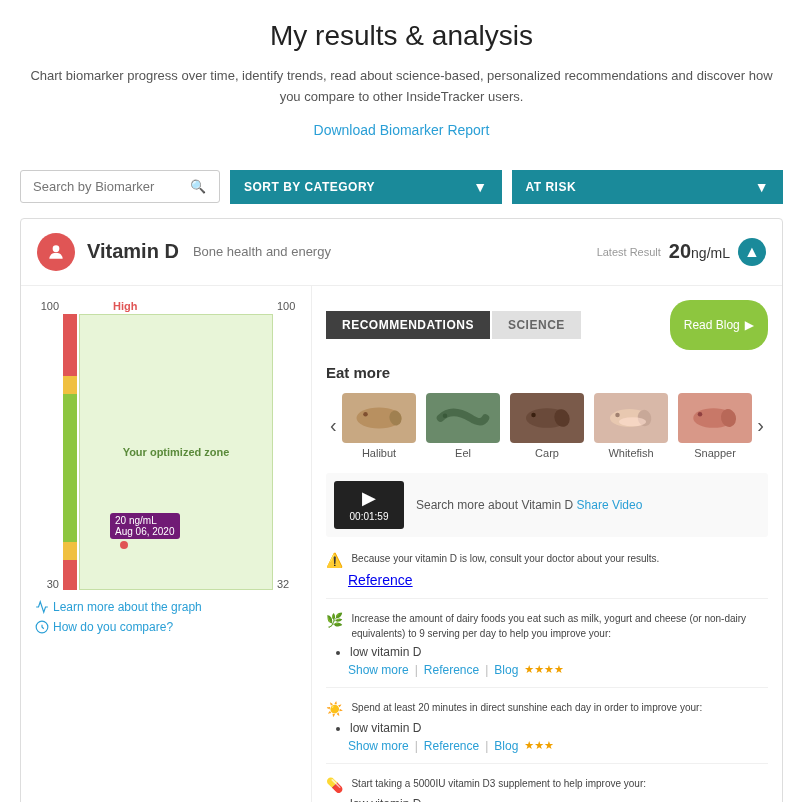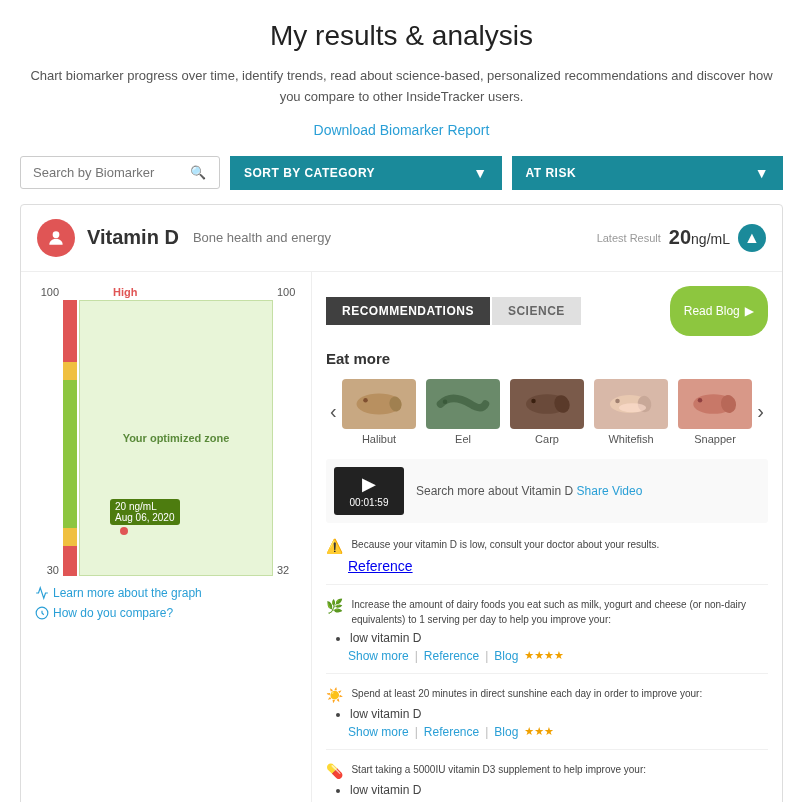--- a/index.html
+++ b/index.html
@@ -2,21 +2,21 @@
 <html><head>
   <meta charset="utf-8">
   <style>
     * { box-sizing: border-box; margin: 0; padding: 0; }
     body { font-family: Arial, sans-serif; background: #f5f5f5; color: #333; font-size: 14px; }
 
     .page-container { max-width: 803px; margin: 0 auto; background: #fff; padding: 20px; }
 
     .page-title { text-align: center; font-size: 28px; font-weight: 300; color: #222; margin-bottom: 14px; }
     .page-subtitle { text-align: center; color: #555; font-size: 13px; line-height: 1.6; margin-bottom: 14px; }
-    .download-link { text-align: center; margin-bottom: 18px; }
+    .download-link { text-align: center; margin-bottom: 32px; }
     .download-link a { color: #2a9fd6; text-decoration: none; font-size: 14px; }
 
     .controls-bar { display: flex; gap: 10px; margin-bottom: 14px; align-items: center; }
     .search-box { border: 1px solid #ccc; border-radius: 3px; padding: 8px 12px; flex: 0 0 200px; font-size: 13px; color: #999; display: flex; align-items: center; gap: 6px; }
     .search-box input { border: none; outline: none; font-size: 13px; color: #999; width: 100%; }
 
     .dropdown-btn { background: #1a8a9a; color: #fff; border: none; padding: 9px 14px; font-size: 12px; font-weight: bold; letter-spacing: 0.5px; cursor: pointer; display: flex; align-items: center; gap: 8px; flex: 1; text-transform: uppercase; }
     .dropdown-btn .chevron { font-size: 14px; margin-left: auto; }
 
     .card { background: #fff; border: 1px solid #ddd; border-radius: 4px; margin-bottom: 10px; }
@@ -148,21 +148,21 @@
                 <div style="background:#8dc63f; height:22px;"></div>
                 <div style="background:#8dc63f; flex:2;"></div>
                 <div style="background:#f0c040; height:18px;"></div>
                 <div style="background:#e05555; height:30px;"></div>
               </div>
 
               <div style="flex:1; background:#e8f5d8; border:1px solid #c5dfa5; position:relative;">
                 <span class="optimized-label">Your optimized zone</span>
 
                 <div style="position:absolute; bottom:40px; left:30px;">
-                  <div style="background:#4d7c0f; color:white; border-radius:3px; padding:2px 5px; font-size:10px; white-space:nowrap; display:inline-block;">
+                  <div style="background:#701a75; color:white; border-radius:3px; padding:2px 5px; font-size:10px; white-space:nowrap; display:inline-block;">
                     <span>20 ng/mL</span><br>
                     <span>Aug 06, 2020</span>
                   </div>
                   <div style="width:8px; height:8px; background:#e05555; border-radius:50%; margin-top:2px; margin-left:10px;"></div>
                 </div>
               </div>
             </div>
           </div>
           <div class="right-labels">
             <span>100</span>
@@ -274,21 +274,21 @@
             <span class="rec-text">Because your vitamin D is low, consult your doctor about your results.</span>
           </div>
           <div style="margin-left:22px;">
             <a href="#">Reference</a>
           </div>
         </div>
 
         <div class="recommendation-item">
           <div class="rec-row">
             <span class="rec-icon">🌿</span>
-            <span class="rec-text">Increase the amount of dairy foods you eat such as milk, yogurt and cheese (or non-dairy equivalents) to 1 serving per day to help you improve your:</span>
+            <span class="rec-text">Increase the amount of dairy foods you eat such as milk, yogurt and cheese (or non-dairy equivalents) to 9 serving per day to help you improve your:</span>
           </div>
           <ul class="rec-bullet-list">
             <li>low vitamin D</li>
           </ul>
           <div class="rec-footer">
             <a href="#">Show more</a>
             <span class="sep">|</span>
             <a href="#">Reference</a>
             <span class="sep">|</span>
             <a href="#">Blog</a>

